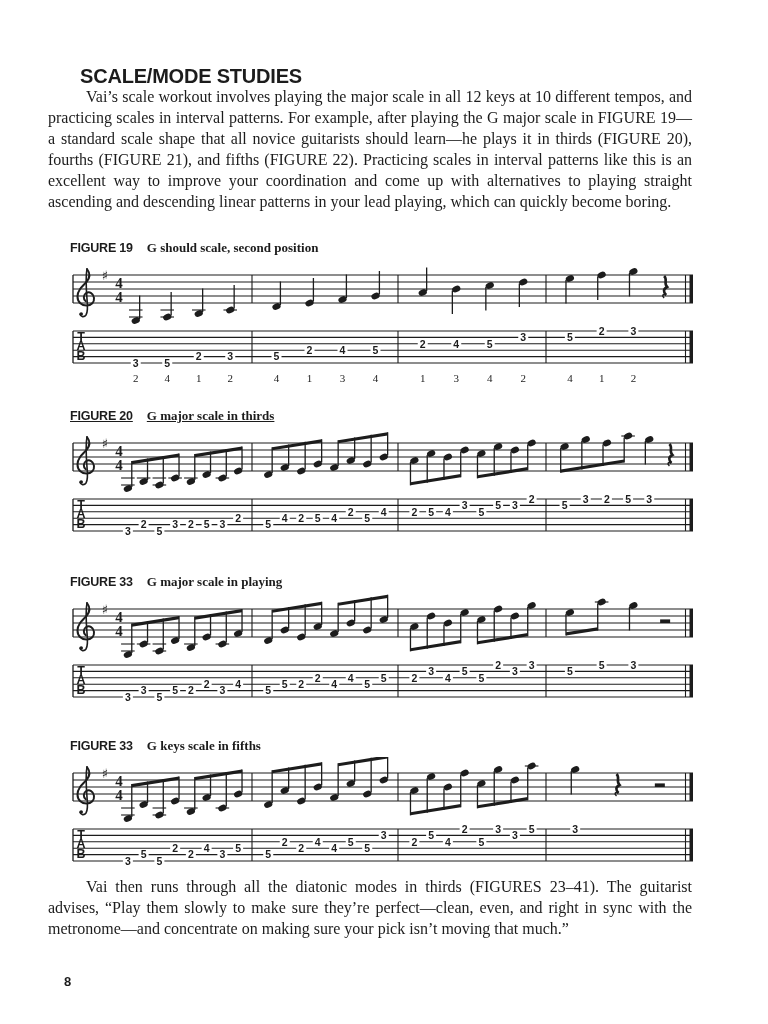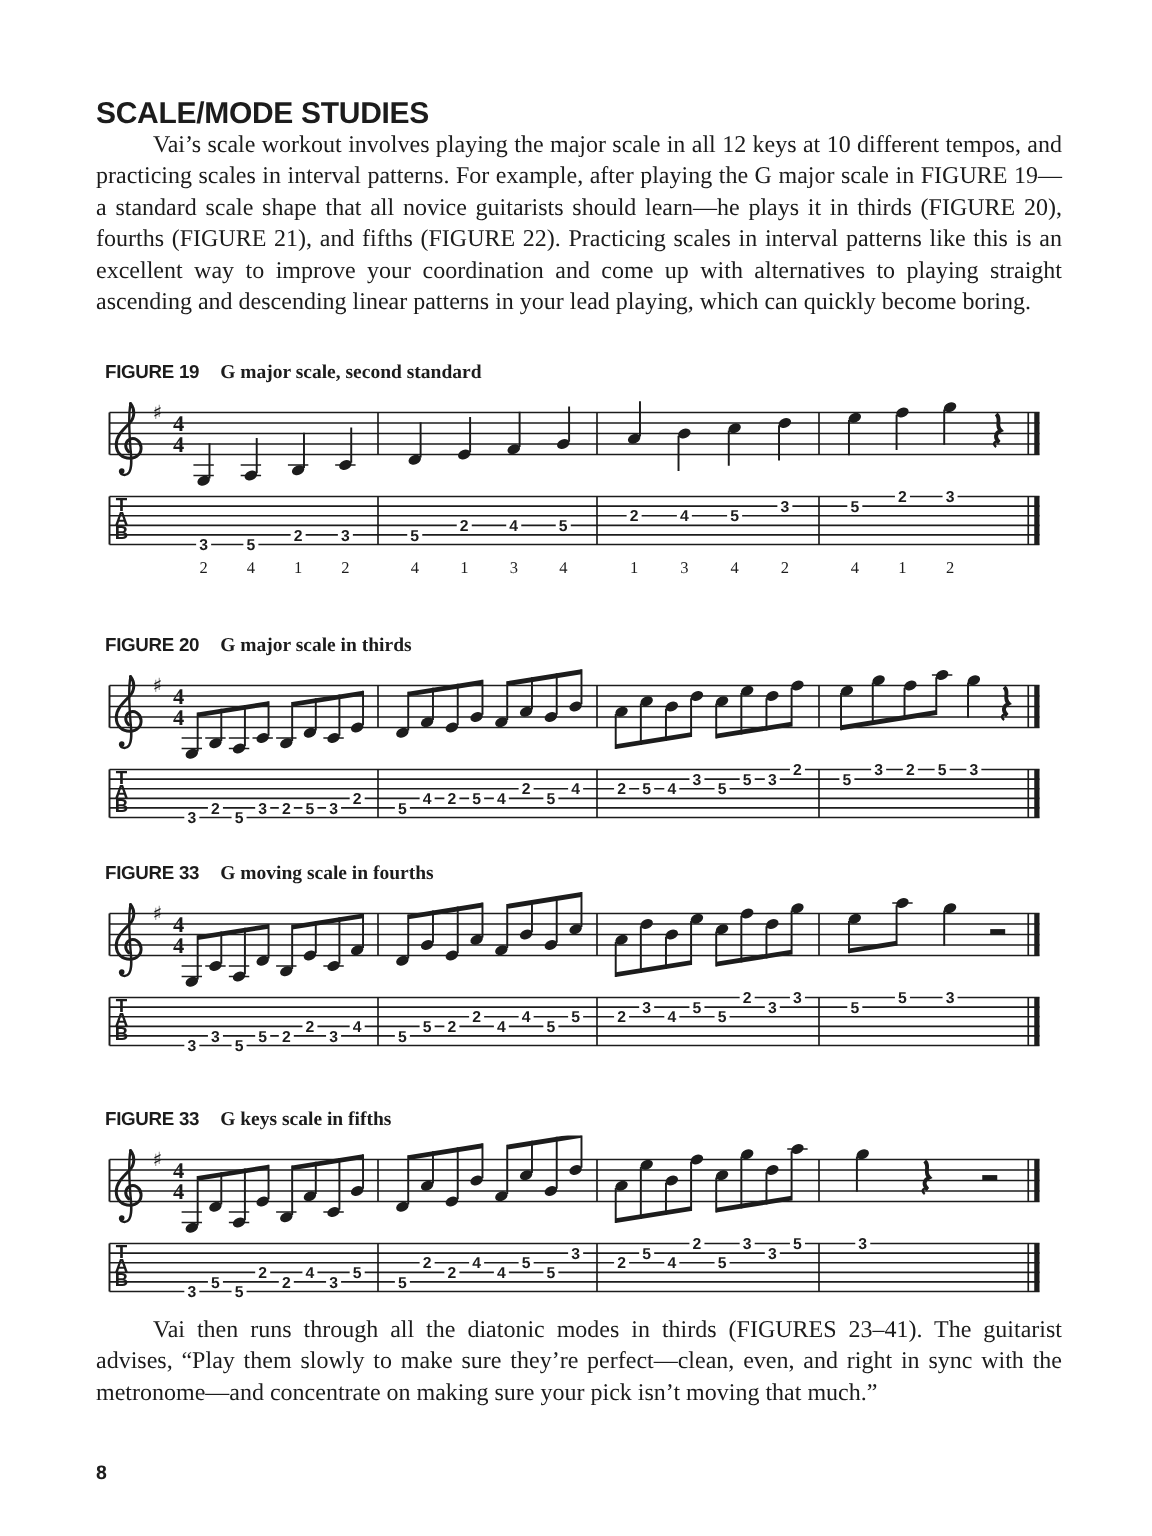--- a/index.html
+++ b/index.html
@@ -1,36 +1,36 @@
 <!DOCTYPE html>
 <html><head>
 <meta charset="utf-8">
 <style>
   html,body{margin:0;padding:0;background:#ffffff;}
   .page{position:relative;width:768px;height:1024px;background:#ffffff;color:#1c1c1c;overflow:hidden;}
-  .title{position:absolute;left:64px;top:52px;font:bold 20px "Liberation Sans","DejaVu Sans",sans-serif;letter-spacing:-.2px;}
-  .body-text{position:absolute;left:64px;width:644px;font:16px/21px "Liberation Serif","DejaVu Serif",serif;text-align:justify;text-indent:38px;margin:0;}
+  .title{position:absolute;left:80px;top:52px;font:bold 20px "Liberation Sans","DejaVu Sans",sans-serif;letter-spacing:-.2px;}
+  .body-text{position:absolute;left:48px;width:644px;font:16px/21px "Liberation Serif","DejaVu Serif",serif;text-align:justify;text-indent:38px;margin:0;}
   .intro{top:86px;}
   .outro{top:876px;}
   .figure{position:absolute;left:70px;width:634px;}
   .fig-cap{font:bold 12.5px "Liberation Sans","DejaVu Sans",sans-serif;white-space:nowrap;}
   .fig-cap .fig-label{letter-spacing:-.2px;margin-top:48px;}
   .fig-cap .fig-title{font:bold 13px "Liberation Serif","DejaVu Serif",serif;margin-left:14px;}
   .fig-svg{display:block;margin-top:3px;}
   .pagenum{position:absolute;left:64px;top:974px;font:bold 13px "Liberation Sans","DejaVu Sans",sans-serif;}
 </style>
 </head>
 <body>
 
 <div class="page">
   <h1 class="title">SCALE/MODE STUDIES</h1>
   <p class="body-text intro">Vai’s scale workout involves playing the major scale in all 12 keys at 10 different tempos, and practicing scales in interval patterns. For example, after playing the G major scale in FIGURE 19—a standard scale shape that all novice guitarists should learn—he plays it in thirds (FIGURE 20), fourths (FIGURE 21), and fifths (FIGURE 22). Practicing scales in interval patterns like this is an excellent way to improve your coordination and come up with alternatives to playing straight ascending and descending linear patterns in your lead playing, which can quickly become boring.</p>
   <div id="figures">
       <section class="figure" style="top: 240px;">
-        <div class="fig-cap"><span class="fig-label">FIGURE 19</span><span class="fig-title">G major scale, second standard</span></div>
+        <div class="fig-cap"><span class="fig-label">FIGURE 19</span><span class="fig-title">G should scale, second position</span></div>
         <svg width="628" height="130" viewBox="0 0 628 130" class="fig-svg">
           <line x1="3" y1="16" x2="623" y2="16" stroke="#1c1c1c" stroke-width="1.1"></line>
           <line x1="3" y1="23" x2="623" y2="23" stroke="#1c1c1c" stroke-width="1.1"></line>
           <line x1="3" y1="30" x2="623" y2="30" stroke="#1c1c1c" stroke-width="1.1"></line>
           <line x1="3" y1="37" x2="623" y2="37" stroke="#1c1c1c" stroke-width="1.1"></line>
           <line x1="3" y1="44" x2="623" y2="44" stroke="#1c1c1c" stroke-width="1.1"></line>
           <line x1="3" y1="72" x2="623" y2="72" stroke="#1c1c1c" stroke-width="1.1"></line>
           <line x1="3" y1="78.4" x2="623" y2="78.4" stroke="#1c1c1c" stroke-width="1.1"></line>
           <line x1="3" y1="84.8" x2="623" y2="84.8" stroke="#1c1c1c" stroke-width="1.1"></line>
           <line x1="3" y1="91.2" x2="623" y2="91.2" stroke="#1c1c1c" stroke-width="1.1"></line>
@@ -137,21 +137,21 @@
           <line x1="527.725" y1="17.5" x2="527.725" y2="41" stroke="#1c1c1c" stroke-width="1.3"></line>
           <ellipse cx="563.375" cy="12.5" rx="4.3" ry="3.1" fill="#1c1c1c" transform="rotate(-22 563.375 12.5)"></ellipse>
           <rect x="558.375" y="67.1" width="10" height="9.8" fill="#ffffff"></rect>
           <text x="563.375" y="75.8" fill="#1c1c1c" font-size="10.5" font-family="&quot;Liberation Sans&quot;, sans-serif" font-weight="bold" text-anchor="middle">3</text>
           <text x="563.375" y="123" fill="#1c1c1c" font-size="11" font-family="&quot;Liberation Serif&quot;, serif" font-weight="normal" text-anchor="middle">2</text>
           <line x1="559.475" y1="14" x2="559.475" y2="37.5" stroke="#1c1c1c" stroke-width="1.3"></line>
           <path d="M 594.125 17 C 598.125 21, 593.125 24, 597.125 28 C 593.125 30, 593.125 33, 596.125 36" fill="none" stroke="#1c1c1c" stroke-width="2.6"></path>
           <path d="M 596.125 36 C 592.625 34.5, 591.625 37, 594.125 39" fill="none" stroke="#1c1c1c" stroke-width="1.5"></path>
         </svg>
       </section>
-      <section class="figure" style="top: 422px;">
+      <section class="figure" style="top: 408px; text-decoration: underline;">
         <div class="fig-cap"><span class="fig-label">FIGURE 20</span><span class="fig-title">G major scale in thirds</span></div>
         <svg width="628" height="112" viewBox="0 0 628 112" class="fig-svg">
           <line x1="3" y1="16" x2="623" y2="16" stroke="#1c1c1c" stroke-width="1.1"></line>
           <line x1="3" y1="23" x2="623" y2="23" stroke="#1c1c1c" stroke-width="1.1"></line>
           <line x1="3" y1="30" x2="623" y2="30" stroke="#1c1c1c" stroke-width="1.1"></line>
           <line x1="3" y1="37" x2="623" y2="37" stroke="#1c1c1c" stroke-width="1.1"></line>
           <line x1="3" y1="44" x2="623" y2="44" stroke="#1c1c1c" stroke-width="1.1"></line>
           <line x1="3" y1="72" x2="623" y2="72" stroke="#1c1c1c" stroke-width="1.1"></line>
           <line x1="3" y1="78.4" x2="623" y2="78.4" stroke="#1c1c1c" stroke-width="1.1"></line>
           <line x1="3" y1="84.8" x2="623" y2="84.8" stroke="#1c1c1c" stroke-width="1.1"></line>
@@ -311,21 +311,21 @@
           <path d="M 599.4166666666666 17 C 603.4166666666666 21, 598.4166666666666 24, 602.4166666666666 28 C 598.4166666666666 30, 598.4166666666666 33, 601.4166666666666 36" fill="none" stroke="#1c1c1c" stroke-width="2.6"></path>
           <path d="M 601.4166666666666 36 C 597.9166666666666 34.5, 596.9166666666666 37, 599.4166666666666 39" fill="none" stroke="#1c1c1c" stroke-width="1.5"></path>
           <line x1="490.68333333333334" y1="21" x2="490.68333333333334" y2="45.77333333333333" stroke="#1c1c1c" stroke-width="1.3"></line>
           <line x1="511.85" y1="14" x2="511.85" y2="42.38666666666666" stroke="#1c1c1c" stroke-width="1.3"></line>
           <line x1="533.0166666666667" y1="17.5" x2="533.0166666666667" y2="39" stroke="#1c1c1c" stroke-width="1.3"></line>
           <line x1="554.1833333333334" y1="10.5" x2="554.1833333333334" y2="35.61333333333332" stroke="#1c1c1c" stroke-width="1.3"></line>
           <polygon points="490.68333333333334,45.77333333333333 554.1833333333334,35.61333333333332 554.1833333333334,32.41333333333332 490.68333333333334,42.57333333333333" fill="#1c1c1c"></polygon>
         </svg>
       </section>
       <section class="figure" style="top: 574px;">
-        <div class="fig-cap"><span class="fig-label">FIGURE 33</span><span class="fig-title">G moving scale in fourths</span></div>
+        <div class="fig-cap"><span class="fig-label">FIGURE 33</span><span class="fig-title">G major scale in playing</span></div>
         <svg width="628" height="112" viewBox="0 0 628 112" class="fig-svg">
           <line x1="3" y1="16" x2="623" y2="16" stroke="#1c1c1c" stroke-width="1.1"></line>
           <line x1="3" y1="23" x2="623" y2="23" stroke="#1c1c1c" stroke-width="1.1"></line>
           <line x1="3" y1="30" x2="623" y2="30" stroke="#1c1c1c" stroke-width="1.1"></line>
           <line x1="3" y1="37" x2="623" y2="37" stroke="#1c1c1c" stroke-width="1.1"></line>
           <line x1="3" y1="44" x2="623" y2="44" stroke="#1c1c1c" stroke-width="1.1"></line>
           <line x1="3" y1="72" x2="623" y2="72" stroke="#1c1c1c" stroke-width="1.1"></line>
           <line x1="3" y1="78.4" x2="623" y2="78.4" stroke="#1c1c1c" stroke-width="1.1"></line>
           <line x1="3" y1="84.8" x2="623" y2="84.8" stroke="#1c1c1c" stroke-width="1.1"></line>
           <line x1="3" y1="91.2" x2="623" y2="91.2" stroke="#1c1c1c" stroke-width="1.1"></line>

